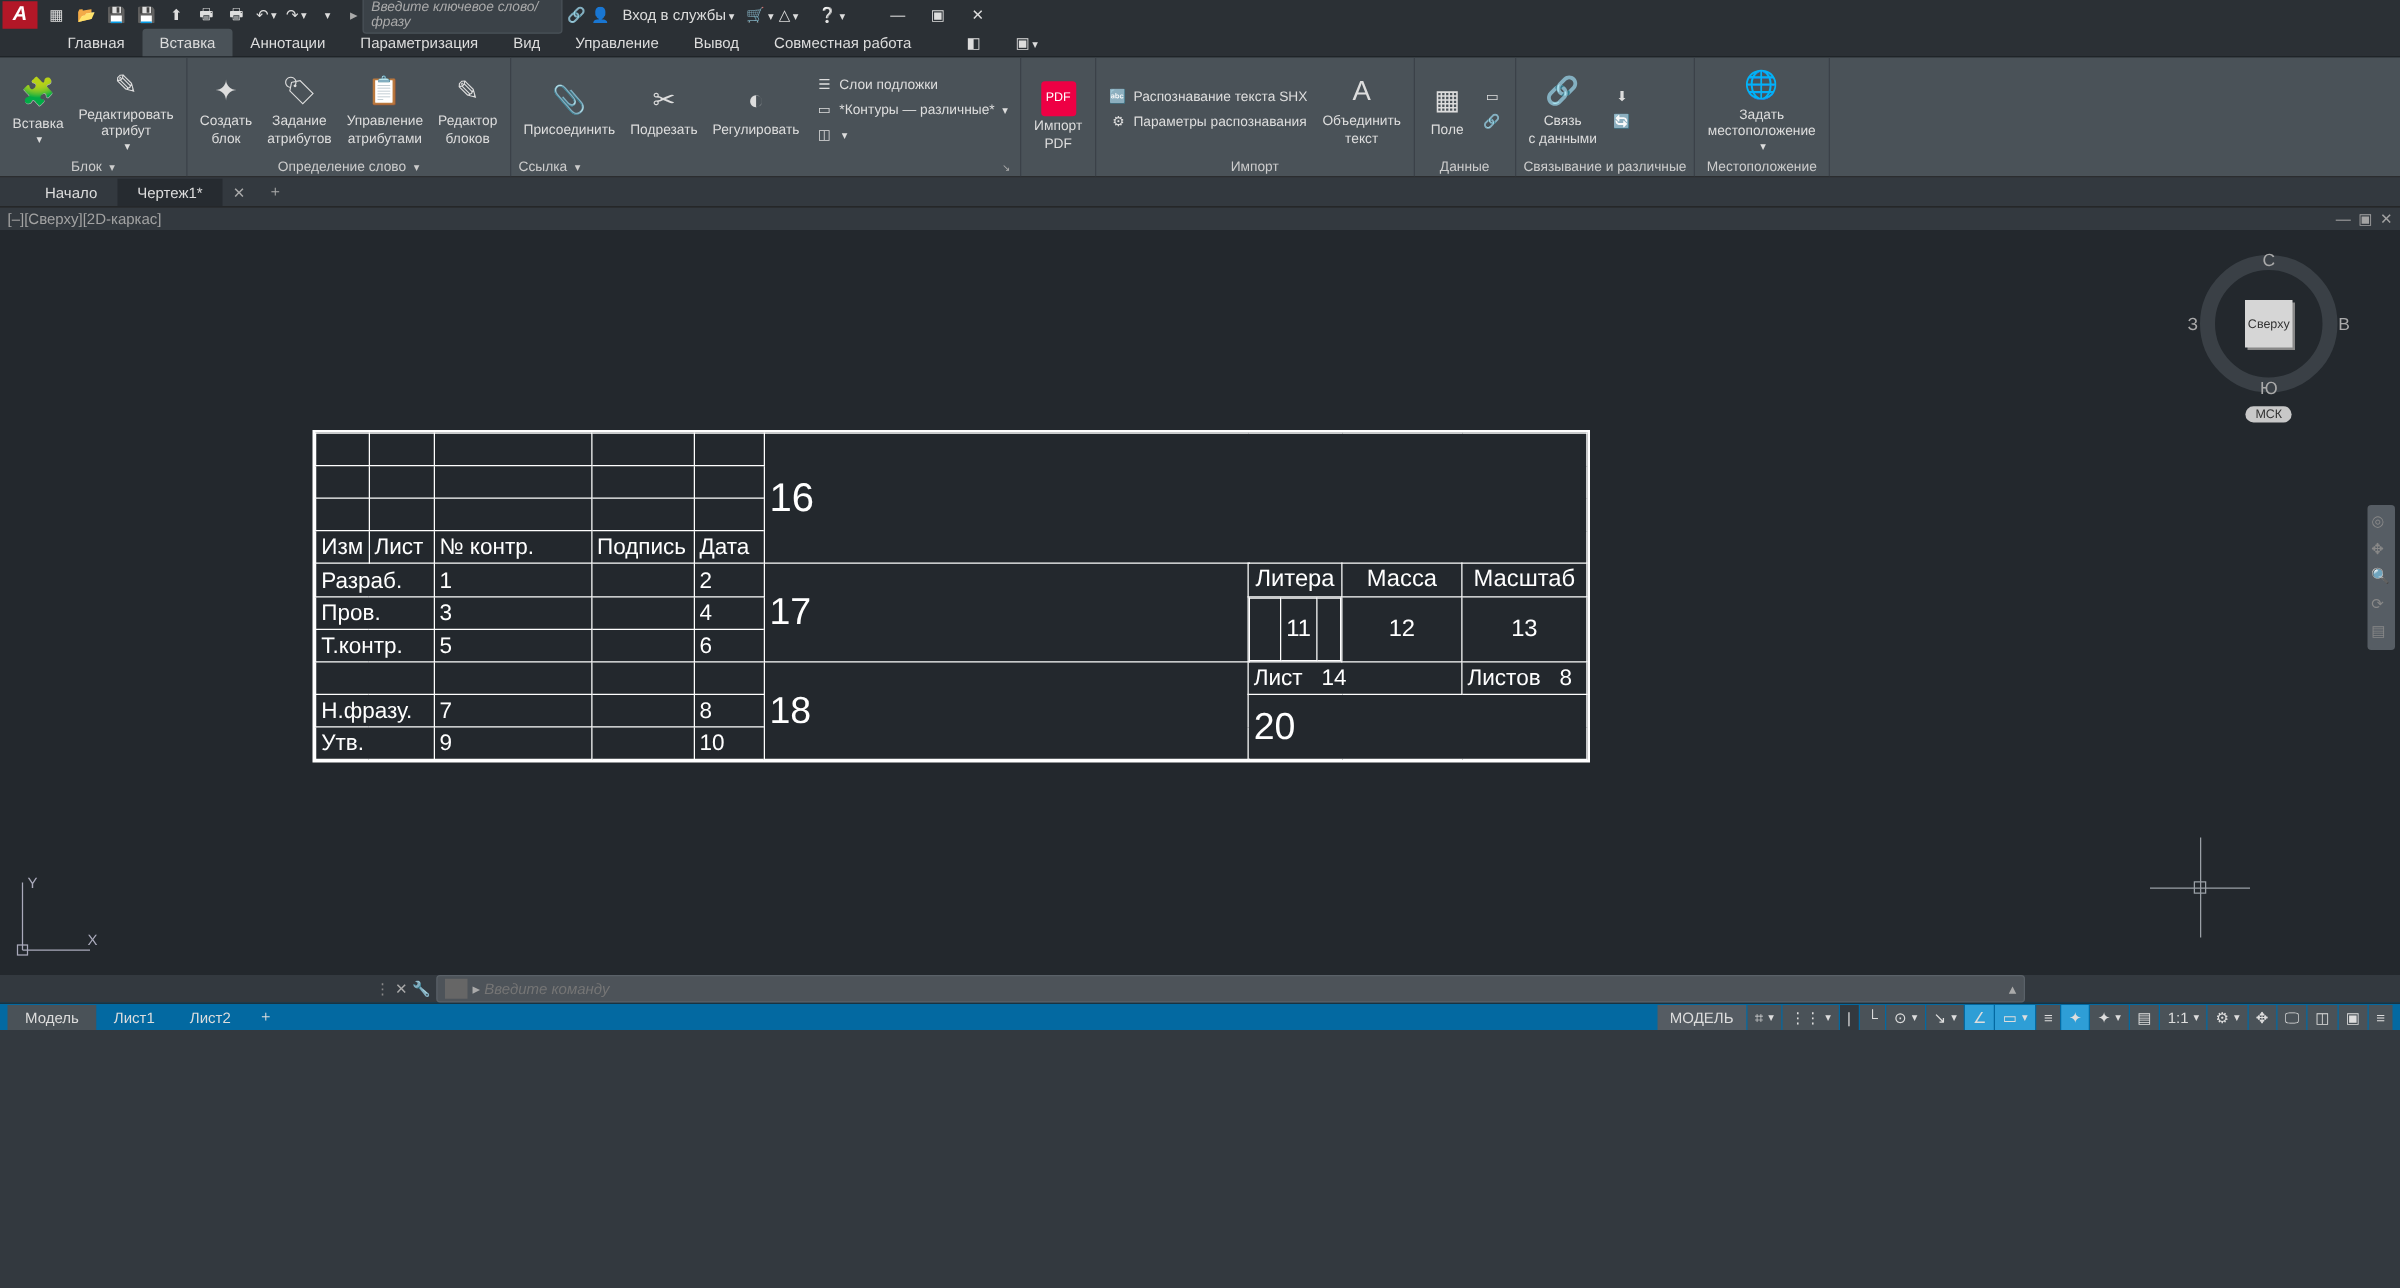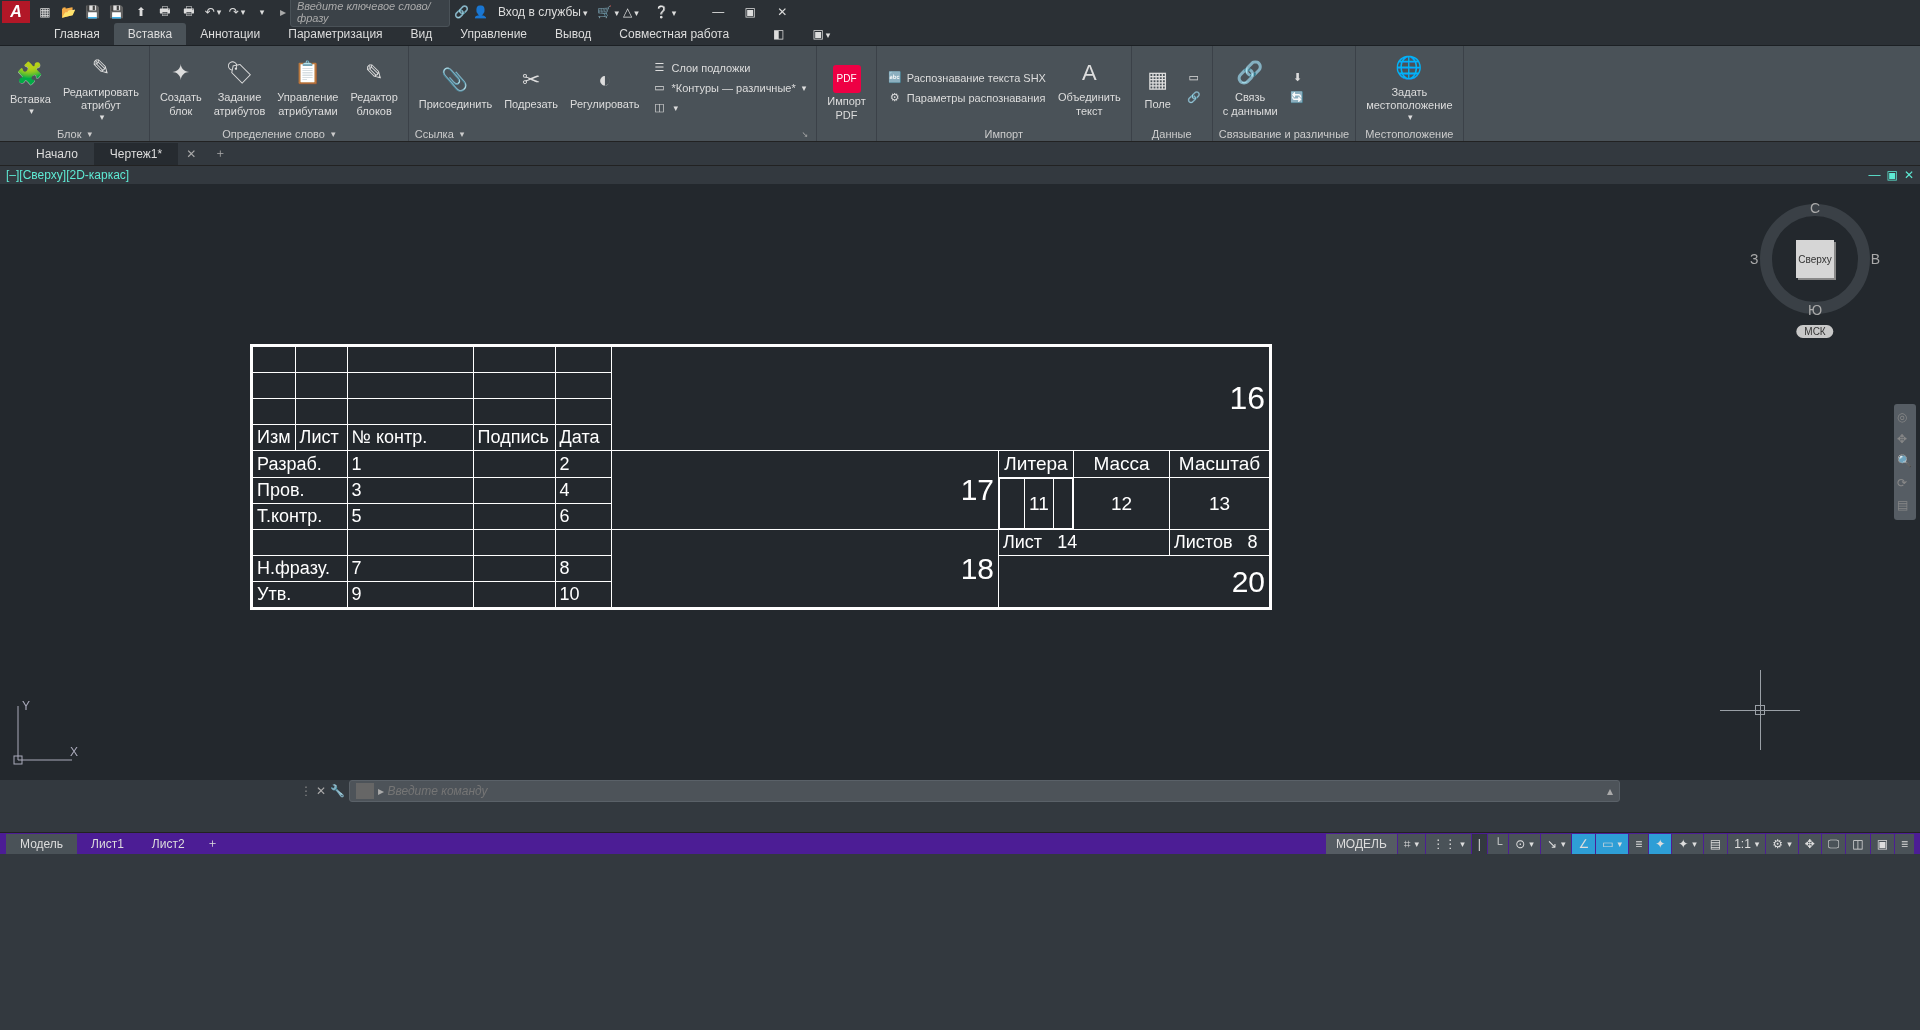--- a/index.html
+++ b/index.html
@@ -35,21 +35,21 @@
 .arrow-sm { font-size: 8px; color: #aaa; margin-left: auto; padding: 0 2px; }
 
 
 .filetabs { height: 24px; background: #33393f; display: flex; align-items: center; padding-left: 20px; border-bottom: 1px solid #222; }
 .filetab { padding: 4px 16px; font-size: 12px; cursor: pointer; }
 .filetab.active { background: #262b30; }
 .ftclose { padding: 0 8px; color: #aaa; cursor: pointer; }
 .ftadd { padding: 0 10px; color: #aaa; cursor: pointer; }
 
 
-.vp-header { font-size: 12px; padding: 2px 6px; color: #5eead4; display: flex; justify-content: space-between; }
+.vp-header { font-size: 12px; padding: 2px 6px; color: #a3a3a3; display: flex; justify-content: space-between; }
 .vp-header .winctl { display: flex; gap: 6px; }
 .viewport { position: relative; height: 596px; background: #23282d; }
 .viewcube { position: absolute; top: 20px; right: 50px; width: 110px; height: 110px; }
 .viewcube .ring { position: absolute; inset: 0; border: 12px solid #3a4046; border-radius: 50%; }
 .viewcube .cube { position: absolute; top: 36px; left: 36px; width: 38px; height: 38px; background: #d6d6d6; display: flex; align-items: center; justify-content: center; font-size: 10px; color: #333; box-shadow: 2px 2px 0 #888; }
 .viewcube .n { position:absolute; font-size:14px; color:#aaa; }
 .viewcube .wcs { position:absolute; bottom:-24px; left:50%; transform:translateX(-50%); background:#c8c8c8; color:#333; font-size:10px; padding:1px 8px; border-radius:8px; }
 .right-tools { position: absolute; right: 4px; top: 220px; width: 22px; background: #565d64; border-radius: 3px; display: flex; flex-direction: column; gap: 6px; padding: 6px 0; align-items: center; }
 .right-tools div { width: 16px; height: 16px; color: #888; }
 .cursor-cross { position:absolute; bottom: 30px; right: 120px; width:80px; height:80px; }
@@ -57,34 +57,34 @@
 .cursor-cross:before { left:0; right:0; top:50%; height:1px; }
 .cursor-cross:after { top:0; bottom:0; left:50%; width:1px; }
 .cursor-cross .box { position:absolute; top:calc(50% - 5px); left:calc(50% - 5px); width:10px; height:10px; border:1px solid #9aa0a6; }
 .ucs { position:absolute; bottom:12px; left:10px; }
 
 
 .titleblock { position: absolute; top: 160px; left: 250px; width: 1022px; border: 2px solid #fff; color: #fff; font-size: 18px; font-family: Arial, sans-serif; }
 .titleblock table { border-collapse: collapse; width: 100%; }
 .titleblock td { border: 1px solid #fff; padding: 2px 4px; vertical-align: bottom; }
 .titleblock .thin td { height: 26px; }
-.titleblock .mid { text-align: right; font-size: 30px; vertical-align: middle; }
+.titleblock .mid { text-align: left; font-size: 30px; vertical-align: middle; }
 .titleblock .hdr { font-size: 19px; text-align: center; vertical-align: middle; }
 .titleblock .sm { font-size: 18px; }
 
 
 .cmdarea { height: 22px; display: flex; align-items: center; padding: 0 300px 0 300px; gap: 4px; }
 .cmd-handle { color:#888; cursor:move; }
 .cmdline { flex: 1; background: #4d5359; border: 1px solid #5a6168; border-radius: 3px; display: flex; align-items: center; padding: 2px 6px; }
 .cmdline .prompt-ico { width:18px; height:16px; background:#666; margin-right:4px; }
 .cmdline input { flex:1; background:transparent; border:none; outline:none; color:#bbb; font-style:italic; font-size:12px; }
 .cmdline .up { color:#aaa; }
 
 
-.layouttabs { height: 22px; background: #4c1d95; display: flex; align-items: center; padding: 0 6px; border-top:1px solid #222;margin-top:30px; }
+.layouttabs { height: 22px; background: #0369a1; display: flex; align-items: center; padding: 0 6px; border-top:1px solid #222; }
 .ltab { padding: 3px 14px; font-size: 12px; cursor: pointer; }
 .ltab.active { background: #4a5258; }
 .ltadd { padding: 0 8px; cursor:pointer; }
 .layouttabs .right { margin-left: auto; display: flex; align-items: center; gap: 1px; }
 .status-btn { padding: 3px 6px; background: #4a5258; cursor: pointer; font-size: 12px; display: flex; align-items: center; gap: 2px; }
 .status-btn.on { background: #2e9ed6; }
 .model-badge { background: #555c63; padding: 3px 10px; font-size: 12px; }
 
 svg { display: block; }
 </style>

